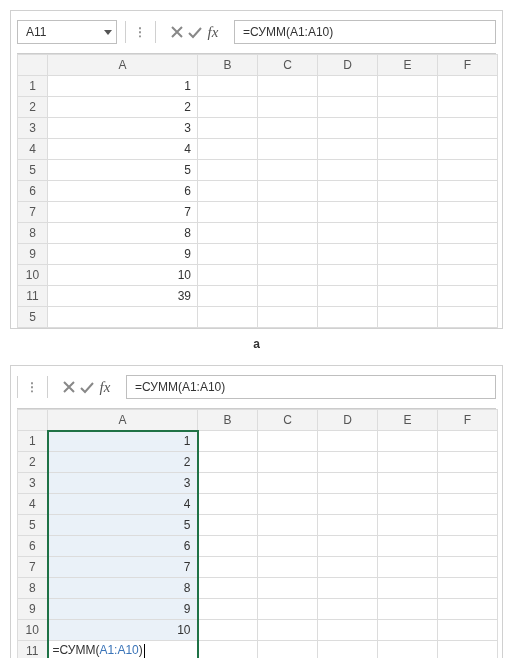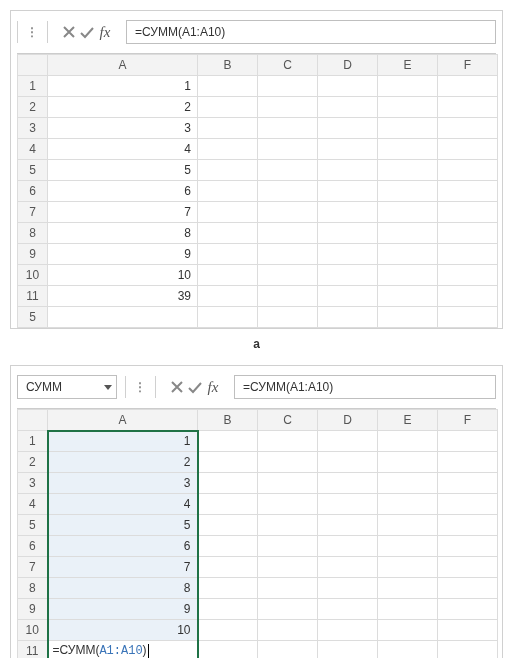--- a/index.html
+++ b/index.html
@@ -80,24 +80,186 @@
     position: relative;
   }
   tr.sel-range td.cellA, tr.sel-bottom td.cellA {
     border-left: 2px solid #1f7246;
     border-right: 2px solid #1f7246;
   }
   tr.sel-first td.cellA { border-top: 2px solid #1f7246; }
   tr.sel-bottom td.cellA { border-bottom: 2px dashed #1f7246; }
   .caret { display:inline-block; width:1px; height:14px; background:#000; vertical-align:middle; margin-left:1px;}
   .fig-label { text-align:center; font-weight:bold; margin: 4px 0 14px; }
-  .ref { color: #3a74b8; font-family: Liberation Mono, monospace; }
+  .ref { color: #3a74b8; }
 </style>
 </head>
 <body>
+
+<div class="panel">
+  <div class="toolbar">
+    <div class="namebox">
+      <span>A11</span>
+      <span class="dd"></span>
+    </div>
+    <div class="vsep"></div>
+    <span class="dots">⋮</span>
+    <div class="vsep"></div>
+    <div class="icons">
+      <span class="icn">
+        <svg viewBox="0 0 16 16">
+            <path d="M3 3 L13 13 M13 3 L3 13" stroke="#888" stroke-width="2" fill="none"></path>
+          </svg>
+      </span>
+      <span class="icn">
+        <svg viewBox="0 0 16 16">
+            <path d="M2 9 L6 13 L14 4" stroke="#888" stroke-width="2" fill="none"></path>
+          </svg>
+      </span>
+      <span class="icn fx">fx</span>
+    </div>
+    <div class="fbar">
+      <span>=СУММ(A1:A10)</span>
+    </div>
+  </div>
+
+  <div class="grid">
+    <table>
+      <colgroup>
+        <col class="chead">
+          <col class="cA">
+          <col class="co">
+          <col class="co">
+          <col class="co">
+          <col class="co">
+          <col class="co">
+      </colgroup>
+      <tbody>
+          <tr>
+        <th class="rowh"></th>
+        <th>A</th>
+        <th>B</th>
+        <th>C</th>
+        <th>D</th>
+        <th>E</th>
+        <th>F</th>
+      </tr>
+      <tr>
+            <th class="rowh">1</th>
+            <td class="cellA">1</td>
+            <td></td>
+            <td></td>
+            <td></td>
+            <td></td>
+            <td></td>
+          </tr>
+      <tr>
+            <th class="rowh">2</th>
+            <td class="cellA">2</td>
+            <td></td>
+            <td></td>
+            <td></td>
+            <td></td>
+            <td></td>
+          </tr>
+      <tr>
+            <th class="rowh">3</th>
+            <td class="cellA">3</td>
+            <td></td>
+            <td></td>
+            <td></td>
+            <td></td>
+            <td></td>
+          </tr>
+      <tr>
+            <th class="rowh">4</th>
+            <td class="cellA">4</td>
+            <td></td>
+            <td></td>
+            <td></td>
+            <td></td>
+            <td></td>
+          </tr>
+      <tr>
+            <th class="rowh">5</th>
+            <td class="cellA">5</td>
+            <td></td>
+            <td></td>
+            <td></td>
+            <td></td>
+            <td></td>
+          </tr>
+      <tr>
+            <th class="rowh">6</th>
+            <td class="cellA">6</td>
+            <td></td>
+            <td></td>
+            <td></td>
+            <td></td>
+            <td></td>
+          </tr>
+      <tr>
+            <th class="rowh">7</th>
+            <td class="cellA">7</td>
+            <td></td>
+            <td></td>
+            <td></td>
+            <td></td>
+            <td></td>
+          </tr>
+      <tr>
+            <th class="rowh">8</th>
+            <td class="cellA">8</td>
+            <td></td>
+            <td></td>
+            <td></td>
+            <td></td>
+            <td></td>
+          </tr>
+      <tr>
+            <th class="rowh">9</th>
+            <td class="cellA">9</td>
+            <td></td>
+            <td></td>
+            <td></td>
+            <td></td>
+            <td></td>
+          </tr>
+      <tr>
+            <th class="rowh">10</th>
+            <td class="cellA">10</td>
+            <td></td>
+            <td></td>
+            <td></td>
+            <td></td>
+            <td></td>
+          </tr>
+      <tr>
+            <th class="rowh">11</th>
+            <td class="cellA">39</td>
+            <td></td>
+            <td></td>
+            <td></td>
+            <td></td>
+            <td></td>
+          </tr>
+      <tr>
+            <th class="rowh">5</th>
+            <td class="cellA"></td>
+            <td></td>
+            <td></td>
+            <td></td>
+            <td></td>
+            <td></td>
+          </tr>
+    </tbody>
+      </table>
+  </div>
+</div>
+<div class="fig-label">а</div>
 
 <div class="panel">
   <div class="toolbar">
     <div class="vsep"></div>
     <span class="dots">⋮</span>
     <div class="vsep"></div>
     <div class="icons">
       <span class="icn">
         <svg viewBox="0 0 16 16">
             <path d="M3 3 L13 13 M13 3 L3 13" stroke="#888" stroke-width="2" fill="none"></path>
@@ -129,278 +291,116 @@
       <tbody>
           <tr>
         <th class="rowh"></th>
         <th>A</th>
         <th>B</th>
         <th>C</th>
         <th>D</th>
         <th>E</th>
         <th>F</th>
       </tr>
-      <tr>
+      <tr class="sel-range sel-first">
             <th class="rowh">1</th>
             <td class="cellA">1</td>
             <td></td>
             <td></td>
             <td></td>
             <td></td>
             <td></td>
           </tr>
-      <tr>
+      <tr class="sel-range">
             <th class="rowh">2</th>
             <td class="cellA">2</td>
             <td></td>
             <td></td>
             <td></td>
             <td></td>
             <td></td>
           </tr>
-      <tr>
+      <tr class="sel-range">
             <th class="rowh">3</th>
             <td class="cellA">3</td>
             <td></td>
             <td></td>
             <td></td>
             <td></td>
             <td></td>
           </tr>
-      <tr>
+      <tr class="sel-range">
             <th class="rowh">4</th>
             <td class="cellA">4</td>
             <td></td>
             <td></td>
             <td></td>
             <td></td>
             <td></td>
           </tr>
-      <tr>
+      <tr class="sel-range">
             <th class="rowh">5</th>
             <td class="cellA">5</td>
             <td></td>
             <td></td>
             <td></td>
             <td></td>
             <td></td>
           </tr>
-      <tr>
+      <tr class="sel-range">
             <th class="rowh">6</th>
             <td class="cellA">6</td>
             <td></td>
             <td></td>
             <td></td>
             <td></td>
             <td></td>
           </tr>
-      <tr>
+      <tr class="sel-range">
             <th class="rowh">7</th>
             <td class="cellA">7</td>
             <td></td>
             <td></td>
             <td></td>
             <td></td>
             <td></td>
           </tr>
-      <tr>
+      <tr class="sel-range">
             <th class="rowh">8</th>
             <td class="cellA">8</td>
             <td></td>
             <td></td>
             <td></td>
             <td></td>
             <td></td>
           </tr>
-      <tr>
+      <tr class="sel-range">
             <th class="rowh">9</th>
             <td class="cellA">9</td>
             <td></td>
             <td></td>
             <td></td>
             <td></td>
             <td></td>
           </tr>
-      <tr>
+      <tr class="sel-range">
             <th class="rowh">10</th>
             <td class="cellA">10</td>
             <td></td>
             <td></td>
             <td></td>
             <td></td>
             <td></td>
           </tr>
-      <tr>
-            <th class="rowh">11</th>
-            <td class="cellA">39</td>
-            <td></td>
-            <td></td>
-            <td></td>
-            <td></td>
-            <td></td>
-          </tr>
-      <tr>
-            <th class="rowh">5</th>
-            <td class="cellA"></td>
-            <td></td>
-            <td></td>
-            <td></td>
-            <td></td>
-            <td></td>
-          </tr>
+      <tr class="sel-bottom">
+        <th class="rowh">11</th>
+        <td class="cellA"><span>=СУММ(</span><span class="ref">A1:A10</span><span>)</span><span class="caret"></span></td>
+        <td></td>
+            <td></td>
+            <td></td>
+            <td></td>
+            <td></td>
+      </tr>
+
     </tbody>
       </table>
   </div>
 </div>
-<div class="fig-label">а</div>
-
-<div class="panel">
-  <div class="toolbar">
-    <div class="namebox">
-      <span>СУММ</span>
-      <span class="dd"></span>
-    </div>
-    <div class="vsep"></div>
-    <span class="dots">⋮</span>
-    <div class="vsep"></div>
-    <div class="icons">
-      <span class="icn">
-        <svg viewBox="0 0 16 16">
-            <path d="M3 3 L13 13 M13 3 L3 13" stroke="#888" stroke-width="2" fill="none"></path>
-          </svg>
-      </span>
-      <span class="icn">
-        <svg viewBox="0 0 16 16">
-            <path d="M2 9 L6 13 L14 4" stroke="#888" stroke-width="2" fill="none"></path>
-          </svg>
-      </span>
-      <span class="icn fx">fx</span>
-    </div>
-    <div class="fbar">
-      <span>=СУММ(A1:A10)</span>
-    </div>
-  </div>
-
-  <div class="grid">
-    <table>
-      <colgroup>
-        <col class="chead">
-          <col class="cA">
-          <col class="co">
-          <col class="co">
-          <col class="co">
-          <col class="co">
-          <col class="co">
-      </colgroup>
-      <tbody>
-          <tr>
-        <th class="rowh"></th>
-        <th>A</th>
-        <th>B</th>
-        <th>C</th>
-        <th>D</th>
-        <th>E</th>
-        <th>F</th>
-      </tr>
-      <tr class="sel-range sel-first">
-            <th class="rowh">1</th>
-            <td class="cellA">1</td>
-            <td></td>
-            <td></td>
-            <td></td>
-            <td></td>
-            <td></td>
-          </tr>
-      <tr class="sel-range">
-            <th class="rowh">2</th>
-            <td class="cellA">2</td>
-            <td></td>
-            <td></td>
-            <td></td>
-            <td></td>
-            <td></td>
-          </tr>
-      <tr class="sel-range">
-            <th class="rowh">3</th>
-            <td class="cellA">3</td>
-            <td></td>
-            <td></td>
-            <td></td>
-            <td></td>
-            <td></td>
-          </tr>
-      <tr class="sel-range">
-            <th class="rowh">4</th>
-            <td class="cellA">4</td>
-            <td></td>
-            <td></td>
-            <td></td>
-            <td></td>
-            <td></td>
-          </tr>
-      <tr class="sel-range">
-            <th class="rowh">5</th>
-            <td class="cellA">5</td>
-            <td></td>
-            <td></td>
-            <td></td>
-            <td></td>
-            <td></td>
-          </tr>
-      <tr class="sel-range">
-            <th class="rowh">6</th>
-            <td class="cellA">6</td>
-            <td></td>
-            <td></td>
-            <td></td>
-            <td></td>
-            <td></td>
-          </tr>
-      <tr class="sel-range">
-            <th class="rowh">7</th>
-            <td class="cellA">7</td>
-            <td></td>
-            <td></td>
-            <td></td>
-            <td></td>
-            <td></td>
-          </tr>
-      <tr class="sel-range">
-            <th class="rowh">8</th>
-            <td class="cellA">8</td>
-            <td></td>
-            <td></td>
-            <td></td>
-            <td></td>
-            <td></td>
-          </tr>
-      <tr class="sel-range">
-            <th class="rowh">9</th>
-            <td class="cellA">9</td>
-            <td></td>
-            <td></td>
-            <td></td>
-            <td></td>
-            <td></td>
-          </tr>
-      <tr class="sel-range">
-            <th class="rowh">10</th>
-            <td class="cellA">10</td>
-            <td></td>
-            <td></td>
-            <td></td>
-            <td></td>
-            <td></td>
-          </tr>
-      <tr class="sel-bottom">
-        <th class="rowh">11</th>
-        <td class="cellA"><span>=СУММ(</span><span class="ref">A1:A10</span><span>)</span><span class="caret"></span></td>
-        <td></td>
-            <td></td>
-            <td></td>
-            <td></td>
-            <td></td>
-      </tr>
-
-    </tbody>
-      </table>
-  </div>
-</div>
 
 </body></html>

